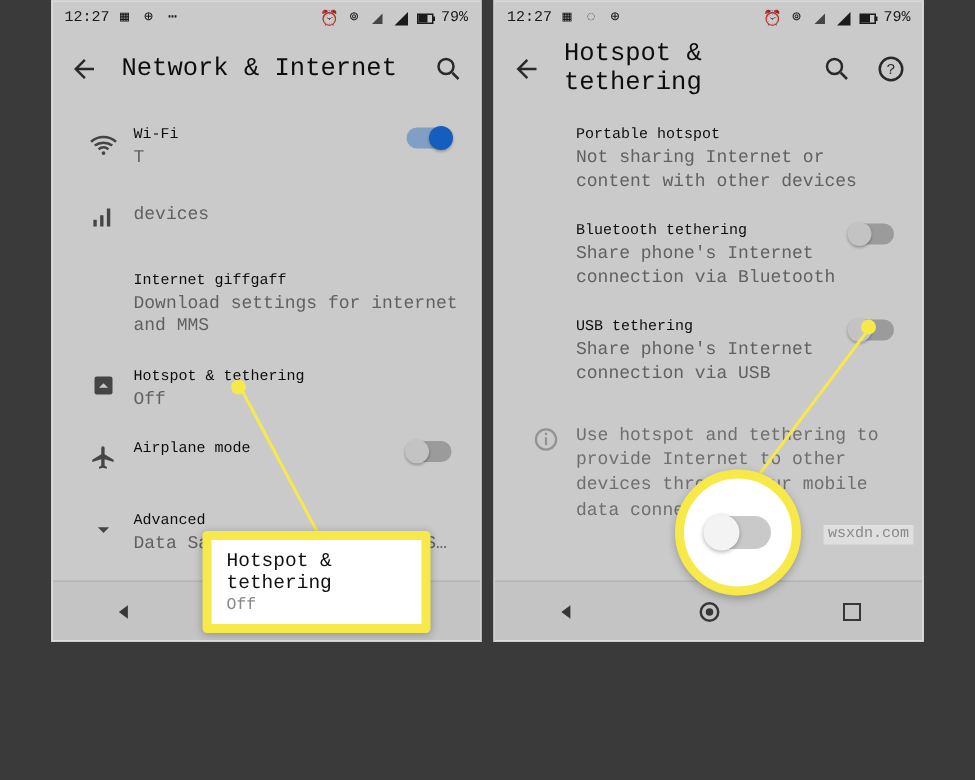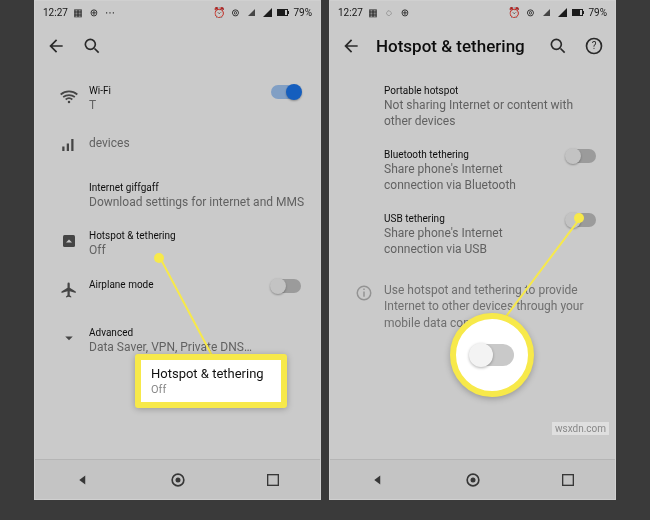--- a/index.html
+++ b/index.html
@@ -11,25 +11,26 @@
     overflow: hidden;
   }
   .stage {
     position: absolute;
     left: 34px; top: 0;
     width: 582px; height: 520px;
     display: flex;
     gap: 8px;
   }
   .phone {
-    width: 287px; height: 500px;
+    width: 287px; height: 428px;
     background: #f7f7f7;
     position: relative;
     overflow: hidden;
     border: 1px solid #d0d0d0;
+    font-family: Liberation Mono, monospace;
   }
   .overlay {
     position: absolute; inset: 0;
     background: rgba(0,0,0,0.18);
     pointer-events: none;
     z-index: 5;
   }
   
   .statusbar {
     height: 22px;
@@ -184,20 +185,21 @@
         <span>79%</span>
       </div>
     </div>
 
     <div class="appbar">
       <span class="btn-icon">
         <svg width="20" height="20" viewBox="0 0 24 24">
             <path d="M20 11H7.8l5.6-5.6L12 4l-8 8 8 8 1.4-1.4L7.8 13H20z" fill="#333"></path>
           </svg>
       </span>
+      <span class="title">Network &amp; Internet</span>
       <span class="btn-icon">
         <svg width="20" height="20" viewBox="0 0 24 24">
             <circle cx="10" cy="10" r="6" fill="none" stroke="#333" stroke-width="2"></circle>
             <line x1="15" y1="15" x2="20" y2="20" stroke="#333" stroke-width="2"></line>
           </svg>
       </span>
     </div>
 
     <div class="list">
 

